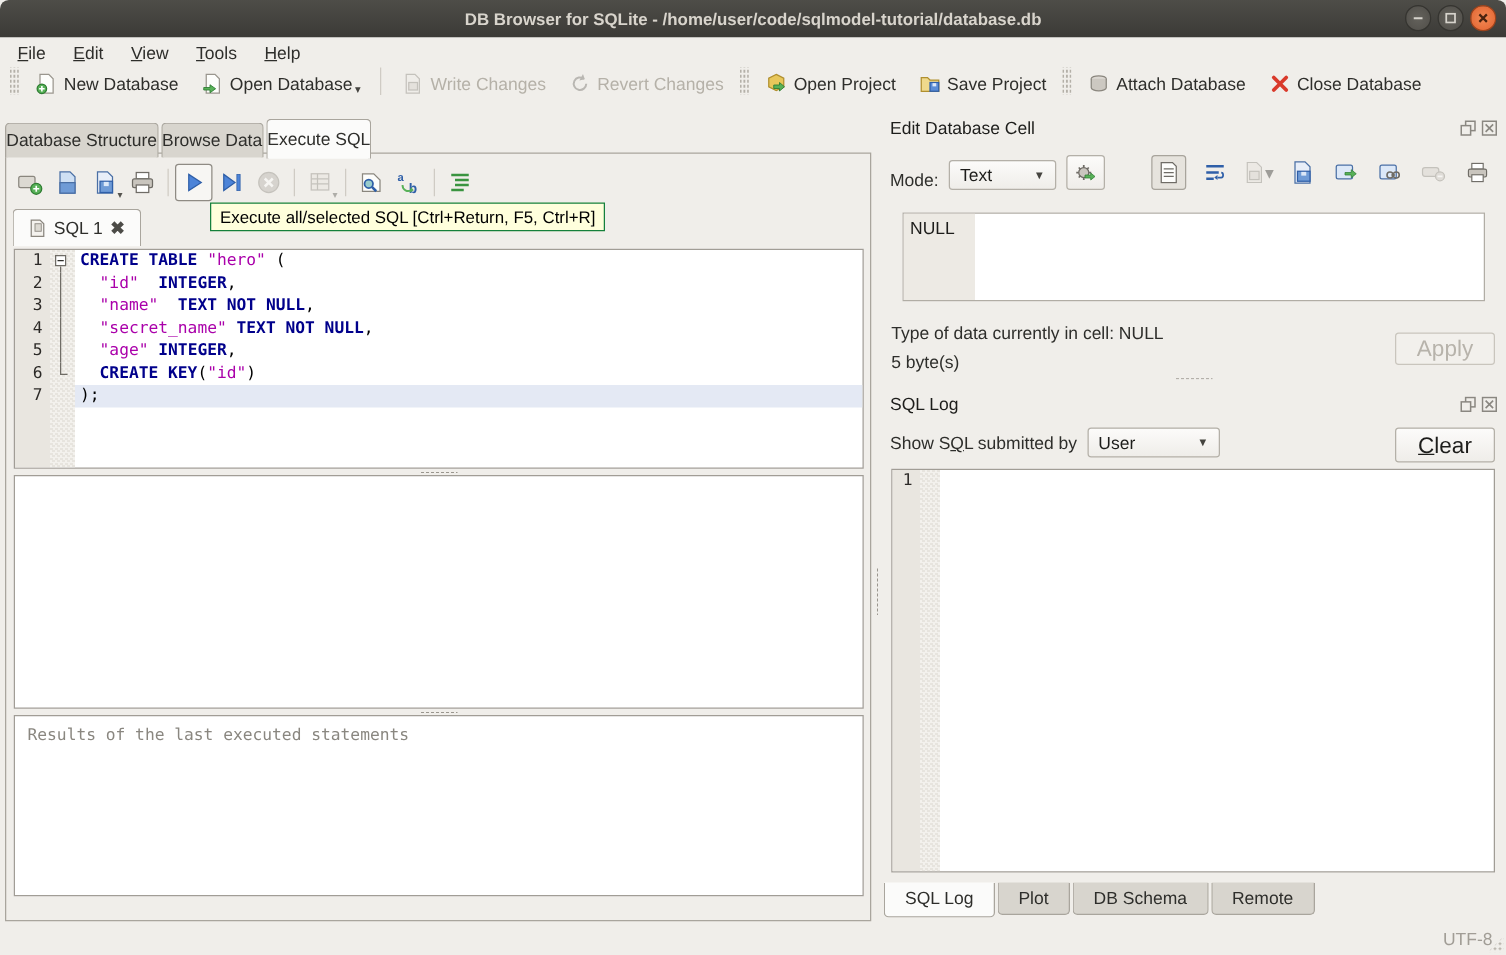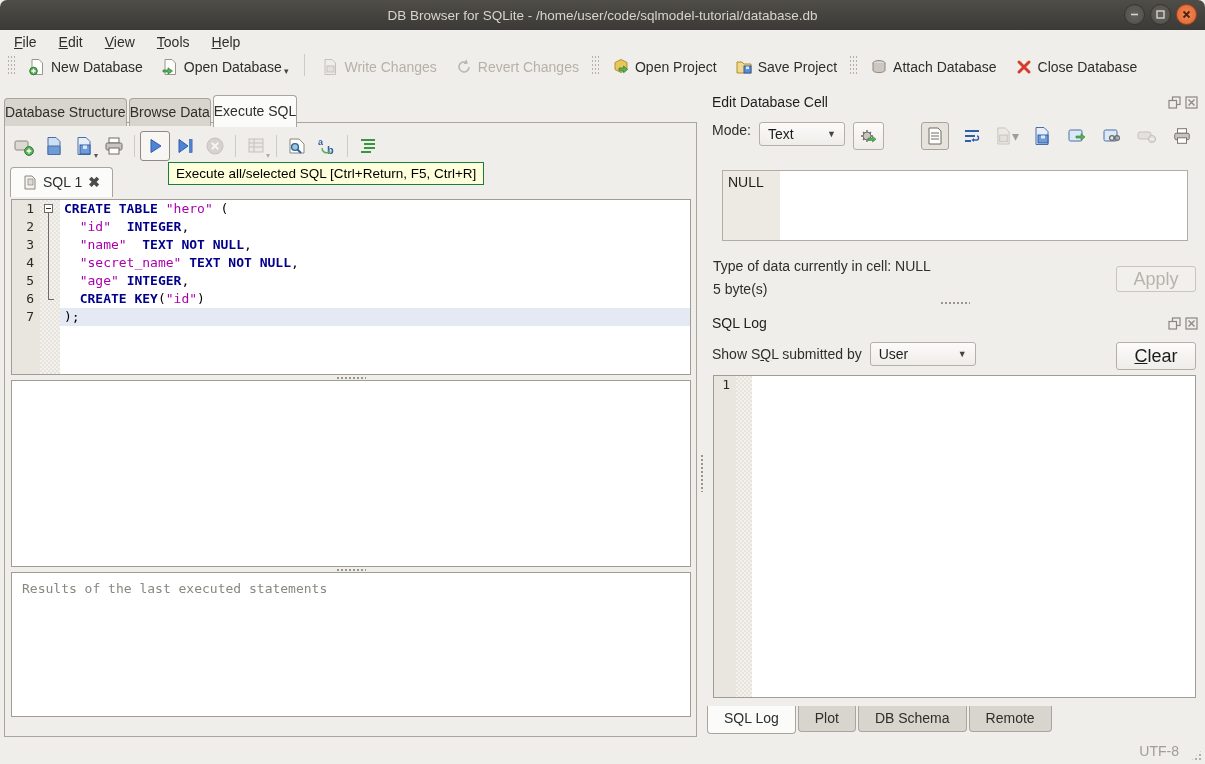--- a/index.html
+++ b/index.html
@@ -10,21 +10,21 @@
   }
   *{box-sizing:border-box;margin:0;padding:0}
   html,body{width:1205px;height:764px;overflow:hidden}
   body{font-family:"Liberation Sans",sans-serif;font-size:14px;color:var(--txt);background:#2e2d2a}
   .window{position:relative;width:1205px;height:764px;background:var(--win-bg);overflow:hidden}
 
   
   .titlebar{position:absolute;left:0;top:0;right:0;height:30px;
     background:linear-gradient(#4e4d48,#3b3a36);border-radius:7px 7px 0 0;
     display:flex;align-items:center;justify-content:center}
-  .titlebar .title{color:#d8d4cc;font-weight:normal;font-size:13.5px}
+  .titlebar .title{color:#d8d4cc;font-weight:bold;font-size:13.5px}
   .winbtns{position:absolute;right:8px;top:4px;display:flex;gap:5px}
   .wbtn{width:21px;height:21px;border-radius:50%;display:flex;align-items:center;justify-content:center;
     background:radial-gradient(#64625c,#504e49);border:1px solid #353430;color:#d6d3cc;font-size:11px;line-height:1}
   .wbtn.close{background:radial-gradient(#f28a55,#e2622f);border-color:#9c431c;color:#4a2410;font-weight:bold}
   .wbtn svg{display:block}
 
   
   .menubar{position:absolute;left:0;top:30px;right:0;height:24px;background:var(--win-bg);
     display:flex;align-items:center;padding-left:4px;gap:2px}
   .menu-item{padding:2px 10px;background:none;border:none;font:14px "Liberation Sans",sans-serif;color:var(--txt);cursor:default}
@@ -111,21 +111,21 @@
   .dock-ticon{width:13px;height:13px;margin-left:4px;display:flex}
 
   .combo{display:inline-flex;align-items:center;justify-content:space-between;
     border:1px solid #b4b0a8;border-radius:3px;background:linear-gradient(#fcfbfa,#efede9);
     padding:3px 8px;font-size:14px;color:#1d1d1b}
   .combo .arr{font-size:9px;color:#45443f;margin-left:10px}
   .btn{display:inline-flex;align-items:center;justify-content:center;border:1px solid #b4b0a8;border-radius:3px;
     background:linear-gradient(#fcfbfa,#efede9);font-size:18px;color:#1d1d1b}
   .btn.disabled{color:#b7b3ab;background:#f2f0ec;border-color:#c9c5bd}
 
-  .mode-row{position:absolute;left:7px;top:34px;right:7px;height:30px;display:flex;align-items:flex-start}
+  .mode-row{position:absolute;left:7px;top:34px;right:7px;height:30px;display:flex;align-items:flex-end}
   .cellbar{display:flex;align-items:center;gap:11px;margin-left:auto;margin-right:4px}
   .cicon{width:24px;height:24px;display:flex;align-items:center;justify-content:center;position:relative}
   .cicon.pressed{border:1px solid #a8a49c;border-radius:3px;background:#e6e3dd;width:28px;height:28px}
 
   .cell-edit{position:absolute;left:17px;top:82px;width:466px;height:71px;background:#fff;border:1px solid #b1ada5}
   .cell-margin{position:absolute;left:0;top:0;bottom:0;width:57px;background:#edeae4}
   .cell-null{position:absolute;left:5px;top:3px;font-size:14px;color:#1d1d1b}
 
   .type-line{position:absolute;left:8px;top:170px;font-size:14px}
   .size-line{position:absolute;left:8px;top:193px;font-size:14px}
@@ -143,21 +143,21 @@
   .log-editor .ed-num{width:22px}
   .log-editor .ed-fold{width:16px}
 
   .bottom-tabbar{position:absolute;left:2px;top:618px;display:flex;align-items:flex-start}
   .btab{border:1px solid var(--panel-border);border-top:none;border-radius:0 0 4px 4px;
     background:var(--tab-inactive);padding:4px 16px 5px;font-size:14px;margin-right:2px}
   .btab.active{background:#fbfbfa;padding-bottom:7px}
 
   
   .statusbar{position:absolute;left:0;right:0;bottom:0;height:26px;background:var(--win-bg);
-    display:flex;align-items:center;justify-content:flex-end;padding-right:26px;color:#a19d96;font-size:14px}
+    display:flex;align-items:center;justify-content:flex-end;padding-right:11px;color:#a19d96;font-size:14px}
   .grip{position:absolute;right:2px;bottom:2px;width:13px;height:13px;
     background-image:radial-gradient(#b4b0a8 35%,transparent 40%);background-size:4px 4px;
     clip-path:polygon(100% 0,100% 100%,0 100%)}
 
   .icon svg,.sicon svg,.cicon svg,.dock-ticon svg{display:block}
 </style>
 </head>
 <body>
 
 <div class="window">

